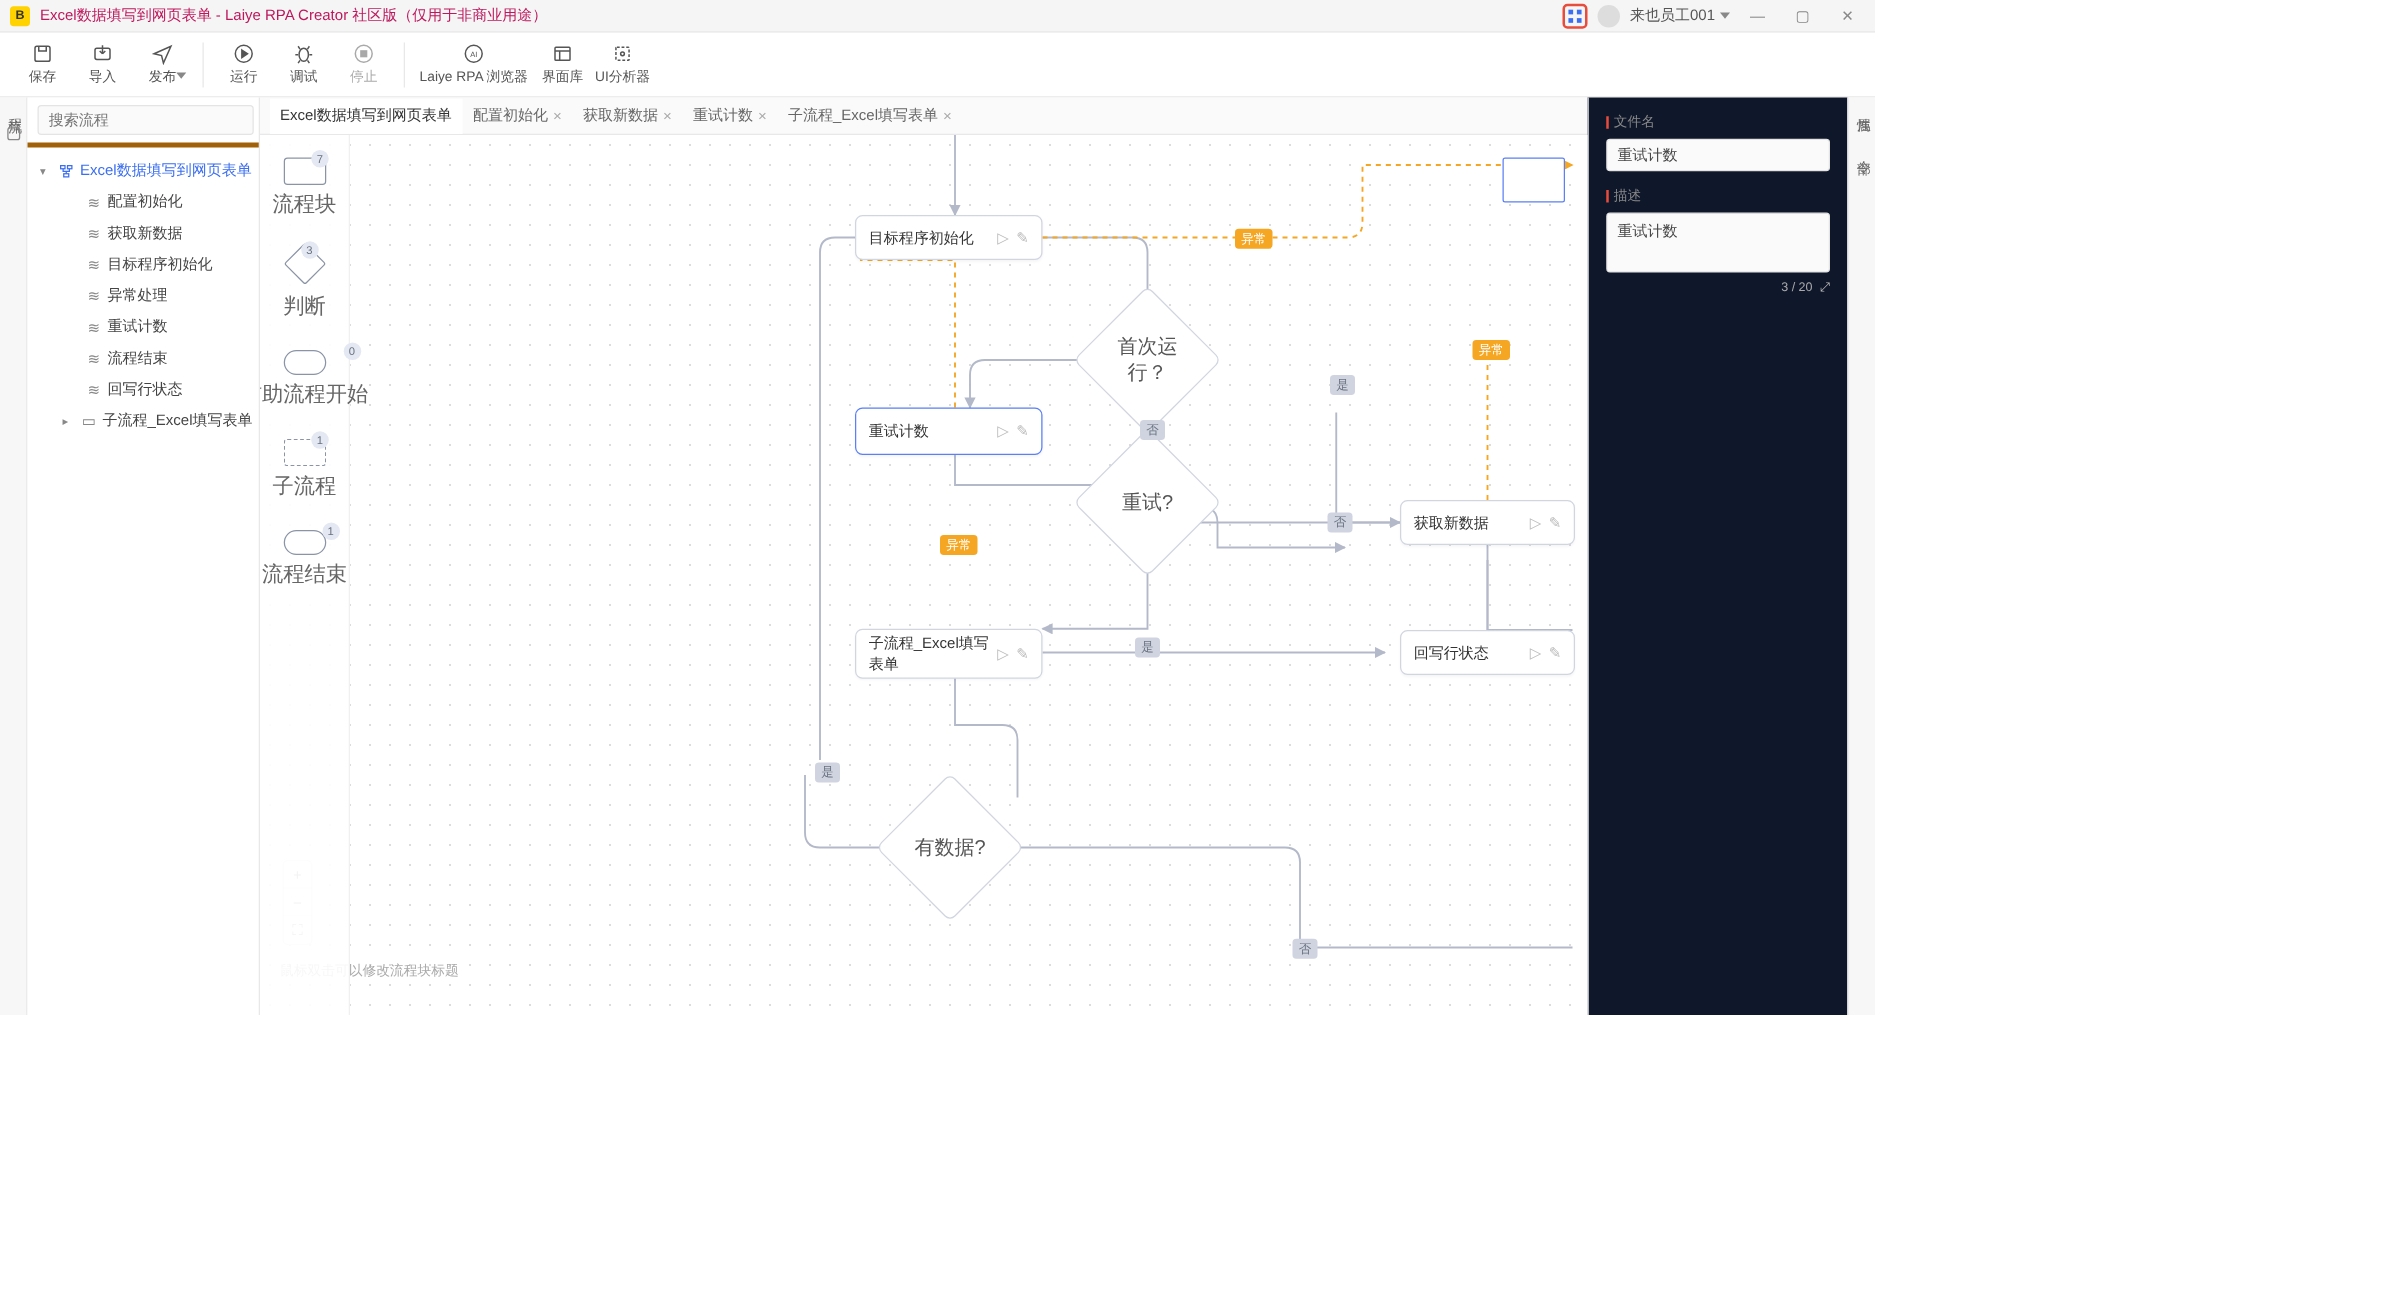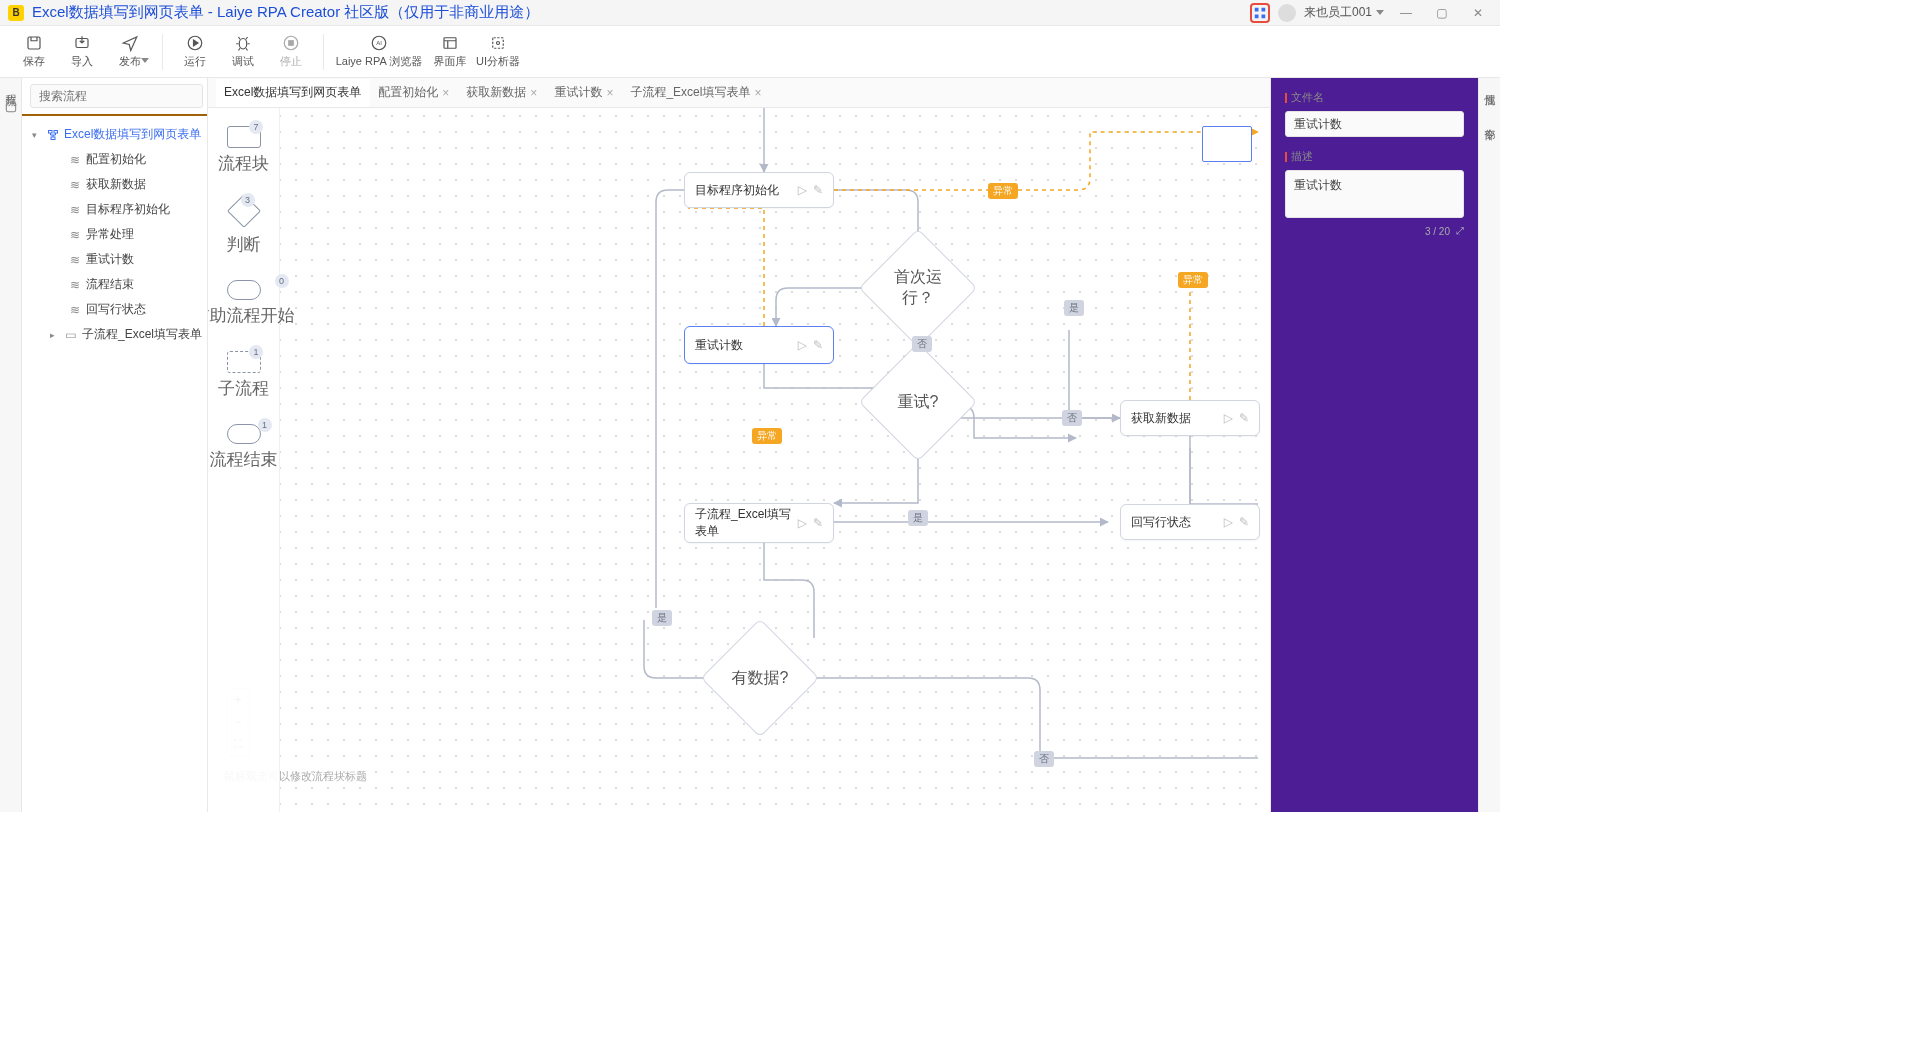--- a/index.html
+++ b/index.html
@@ -1,21 +1,21 @@
 <!DOCTYPE html>
 <html><head>
 <meta charset="utf-8">
 <style>
 * { margin: 0; padding: 0; box-sizing: border-box; }
 body { font-family: "Microsoft YaHei", "PingFang SC", sans-serif; font-size: 12px; color: #333; background: #fff; overflow: hidden; width: 1500px; height: 812px; }
 
 
 .titlebar { height: 26px; display: flex; align-items: center; padding: 0 8px; border-bottom: 1px solid #e8e8e8; background: #f5f5f5; }
 .titlebar .logo { width: 16px; height: 16px; background: #ffd200; border-radius: 3px; margin-right: 8px; display: flex; align-items: center; justify-content: center; font-size: 10px; font-weight: bold; }
-.titlebar .title { color: #1d4ed8; font-size: 15px; flex: 1; }
+.titlebar .title { color: #be185d; font-size: 12px; flex: 1; }
 .titlebar .right { display: flex; align-items: center; gap: 8px; }
 .titlebar .apps-btn { width: 20px; height: 20px; border: 2px solid #e74c3c; border-radius: 4px; display: flex; align-items: center; justify-content: center; cursor: pointer; }
 .titlebar .apps-btn svg { width: 12px; height: 12px; }
 .titlebar .avatar { width: 18px; height: 18px; border-radius: 50%; background: #ddd; }
 .titlebar .user { color: #555; font-size: 12px; display: flex; align-items: center; gap: 4px; }
 .titlebar .winbtn { width: 28px; height: 20px; display: flex; align-items: center; justify-content: center; color: #888; cursor: pointer; }
 
 
 .toolbar { height: 52px; display: flex; align-items: center; padding: 4px 12px; border-bottom: 1px solid #e8e8e8; gap: 4px; }
 .tbtn { display: flex; flex-direction: column; align-items: center; justify-content: center; width: 44px; height: 46px; cursor: pointer; border-radius: 4px; }
@@ -28,21 +28,21 @@
 
 .body { display: flex; height: calc(812px - 26px - 52px); }
 
 
 .vside { width: 22px; background: #f7f7f7; border-right: 1px solid #e8e8e8; display: flex; flex-direction: column; align-items: center; padding-top: 8px; gap: 14px; }
 .vside .vtab { writing-mode: vertical-rl; font-size: 11px; color: #666; cursor: pointer; }
 .vside .vicon { width: 14px; height: 14px; color: #888; }
 
 
 .explorer { width: 186px; border-right: 1px solid #e8e8e8; display: flex; flex-direction: column; background: #fff; }
-.search-row { display: flex; align-items: center; padding: 6px 8px; gap: 6px; border-bottom: 2px solid #a16207; }
+.search-row { display: flex; align-items: center; padding: 6px 8px; gap: 6px; border-bottom: 4px solid #a16207; }
 .search-input { flex: 1; border: 1px solid #e4e4e4; border-radius: 3px; height: 24px; padding: 0 8px; font-size: 12px; background: #fafafa; color: #999; }
 .search-row .collapse-icon { width: 16px; height: 16px; color: #999; cursor: pointer; }
 .tree { padding: 6px 0; overflow-y: auto; }
 .tree-item { display: flex; align-items: center; height: 25px; padding-left: 10px; cursor: pointer; gap: 4px; }
 .tree-item.root { color: #3b6ef0; font-weight: 500; }
 .tree-item.child { padding-left: 46px; color: #444; }
 .tree-item.child2 { padding-left: 28px; color: #444; }
 .tree-item .caret { width: 10px; color: #888; font-size: 9px; }
 .tree-item .ticon2 { width: 14px; display: flex; justify-content: center; color: #888; }
 
@@ -86,21 +86,21 @@
 .pitem .pshape.diamond-s { width: 24px; height: 24px; transform: rotate(45deg); border-radius: 2px; }
 .pitem .pshape.pill { width: 34px; height: 20px; border-radius: 10px; }
 .pitem .pshape.dashed { border-style: dashed; }
 .pitem .plabel { font-size: 17px; color: #666; white-space: nowrap; }
 .pitem .pbadge { position: absolute; top: -6px; right: 6px; width: 14px; height: 14px; border-radius: 50%; background: #e4e8f2; color: #6b7280; font-size: 9px; display: flex; align-items: center; justify-content: center; }
 
 
 .rside { width: 22px; background: #f7f7f7; border-left: 1px solid #e8e8e8; display: flex; flex-direction: column; align-items: center; padding-top: 8px; gap: 14px; }
 .rside .vtab { writing-mode: vertical-rl; font-size: 11px; color: #666; cursor: pointer; }
 
-.props { width: 208px; border-left: 1px solid #e8e8e8; padding: 12px 14px; background: #4c1d95; }
+.props { width: 208px; border-left: 1px solid #e8e8e8; padding: 12px 14px; background: #0f172a; }
 .props .sec-label { font-size: 11px; color: #888; margin-bottom: 6px; display: flex; align-items: center; gap: 4px; }
 .props .sec-label::before { content: ""; width: 2px; height: 10px; background: #e74c3c; display: inline-block; }
 .props .field { width: 100%; border: 1px solid #e4e4e4; border-radius: 3px; height: 26px; padding: 0 8px; font-size: 12px; color: #444; background: #fafafa; margin-bottom: 12px; }
 .props textarea.field { height: 48px; padding: 6px 8px; resize: none; }
 .props .counter { font-size: 10px; color: #aaa; text-align: right; margin-top: -8px; display: flex; justify-content: flex-end; align-items: center; gap: 6px; }
 
 .chev-down { display: inline-block; width: 0; height: 0; border-left: 4px solid transparent; border-right: 4px solid transparent; border-top: 5px solid #888; }
 </style>
 </head>
 <body>

